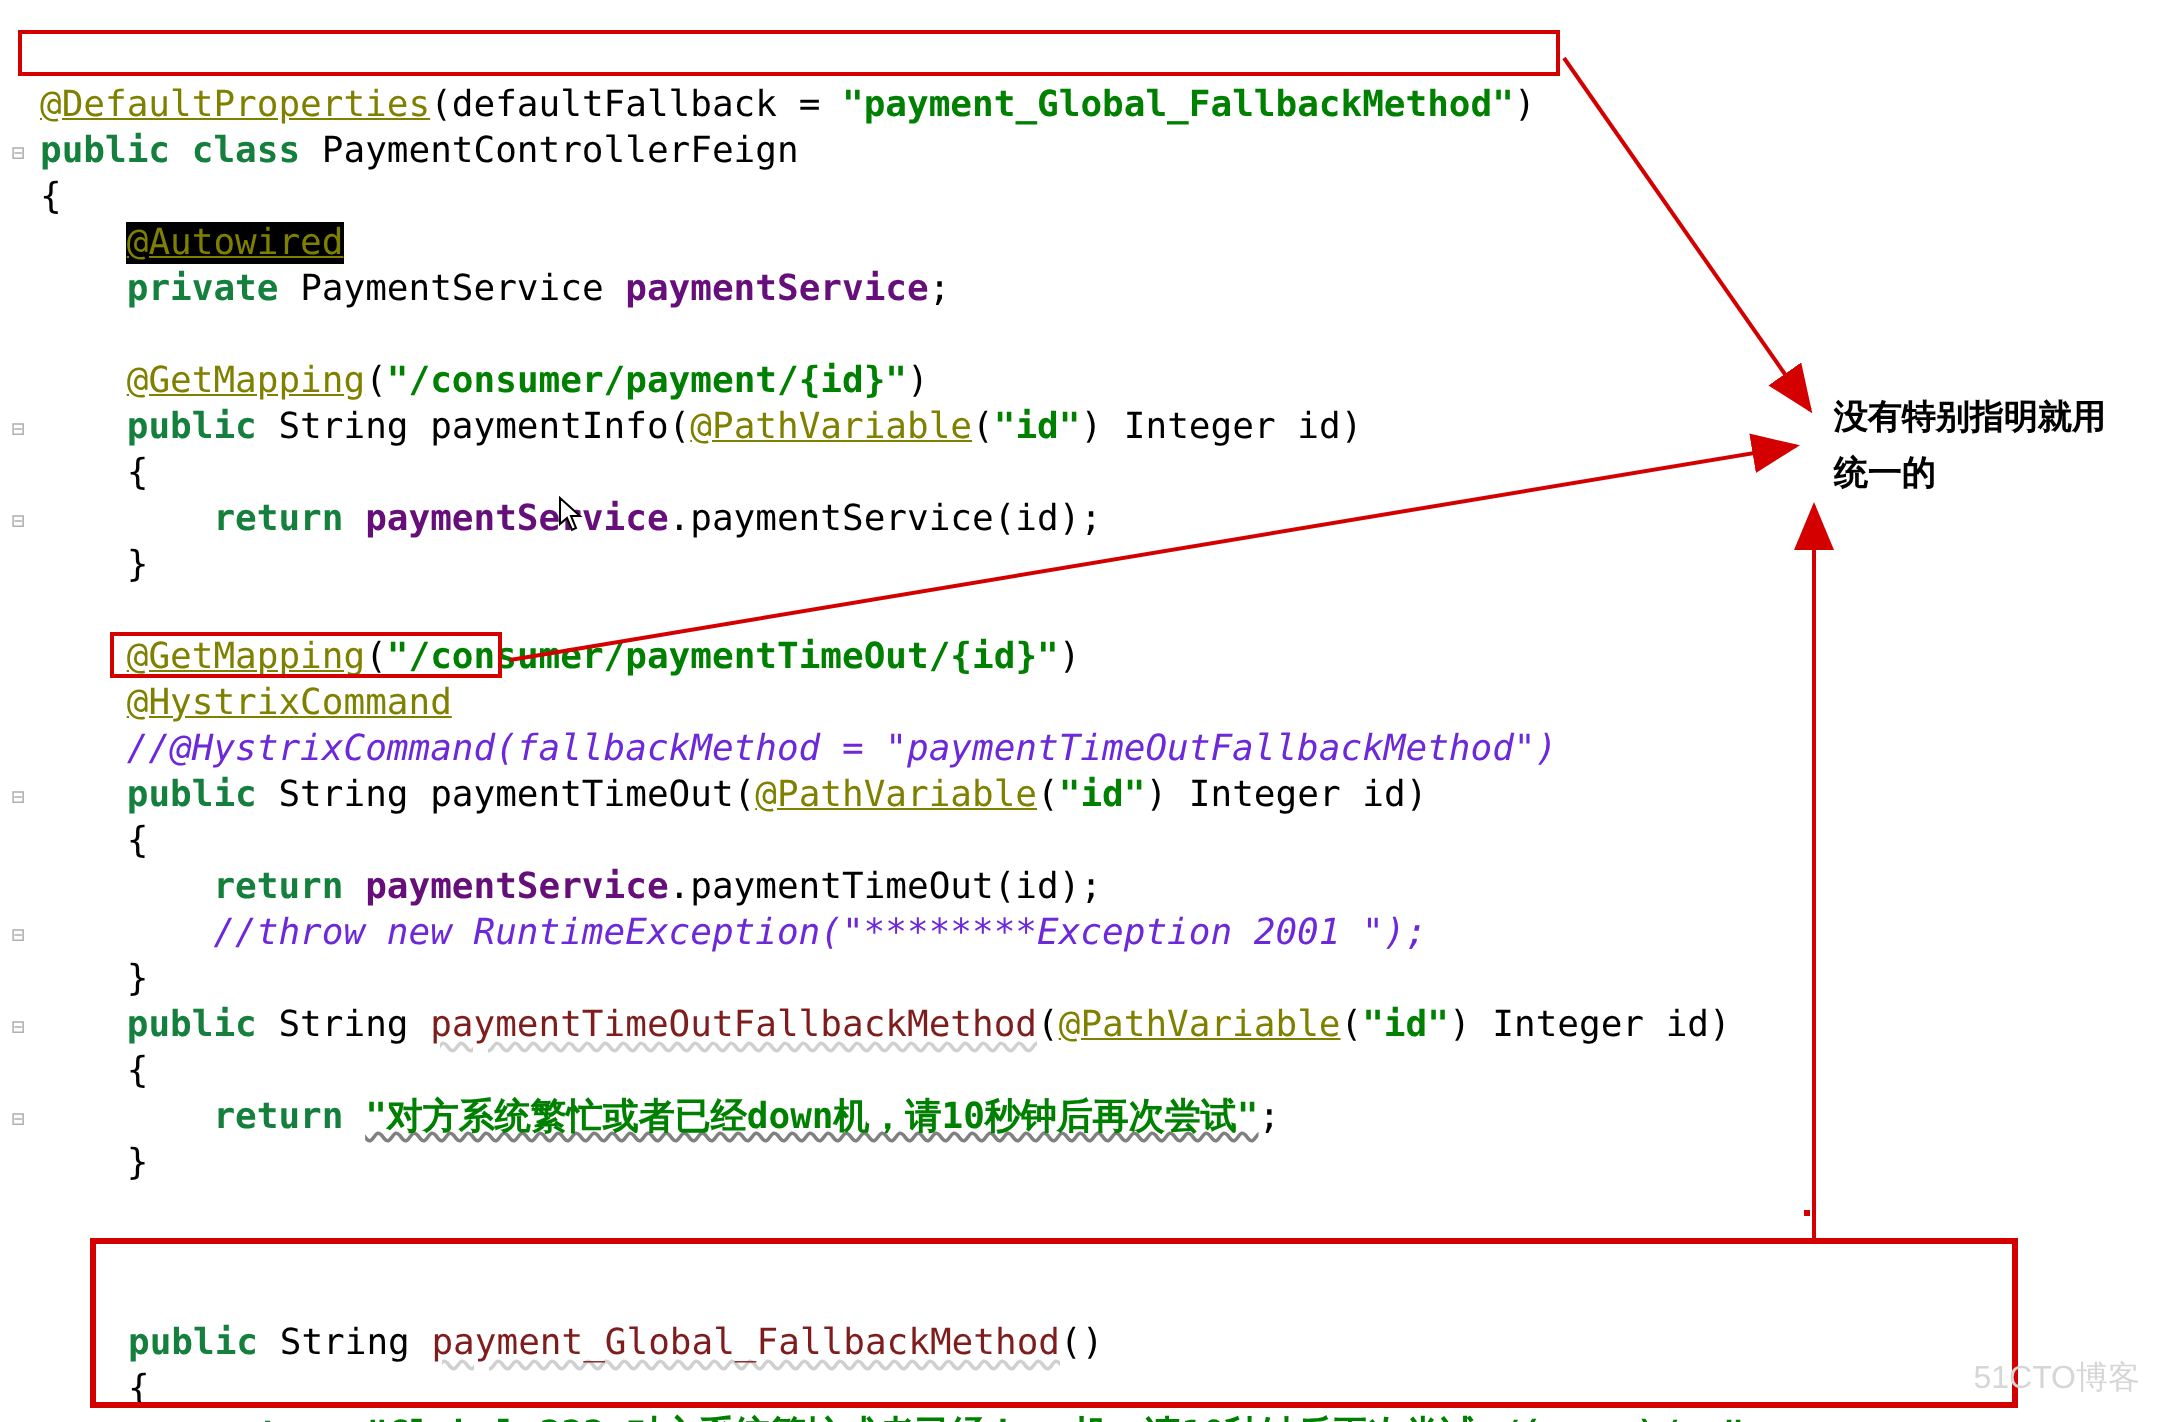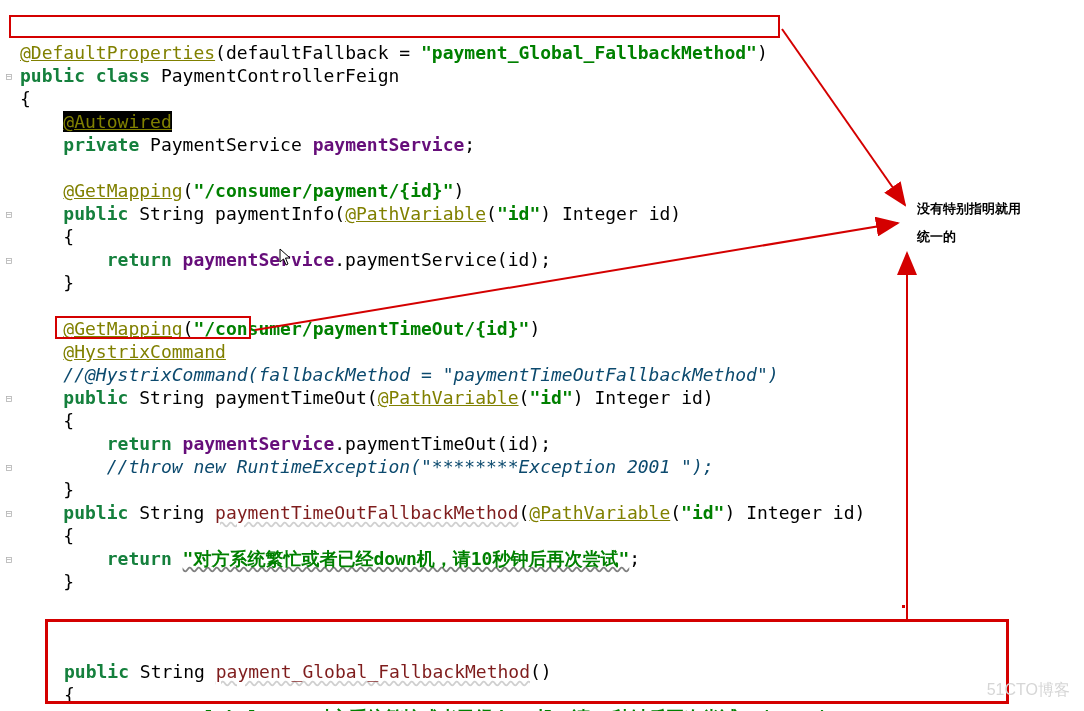--- a/index.html
+++ b/index.html
@@ -24,21 +24,21 @@
     font-weight: 520;
   }
   .kw { color: #15803d; font-weight: bold; font-style: normal; }
   .plain { font-style: normal; }
   .ann { color: #808000; font-style: normal; } 
   .ann-under { text-decoration: underline; text-decoration-color: #808000; }
   .str { color: #008000; font-weight: bold; font-style: normal; }
   .strwave { color: #008000; font-weight: bold; font-style: normal; text-decoration: underline wavy #808080; }
   .member { color: #660E7A; font-weight: bold; font-style: normal; }
   .method { color: #7f1d1d; font-style: normal; text-decoration: underline wavy #d0d0d0; text-underline-offset: 2px; }
-  .comment { color: #0c4a6e; font-style: italic; }
+  .comment { color: #6d28d9; font-style: italic; }
   .hl-yellow { background: #000000; }
 
   .red-box-top {
     position: absolute;
     left: 9px;
     top: 15px;
     width: 771px;
     height: 23px;
     border: 2px solid #d40000;
     box-sizing: border-box;
@@ -73,21 +73,21 @@
     color: #000;
     font-style: italic;
     font-weight: 520;
   }
 
   .annotation-text {
     position: absolute;
     left: 917px;
     top: 195px;
     font-family: "SimSun", "Microsoft YaHei", sans-serif;
-    font-size: 13px;
+    font-size: 17px;
     font-weight: bold;
     color: #000;
     line-height: 28px;
     white-space: nowrap;
     font-style: normal;
   }
 
   svg.arrows {
     position: absolute;
     left: 0;

